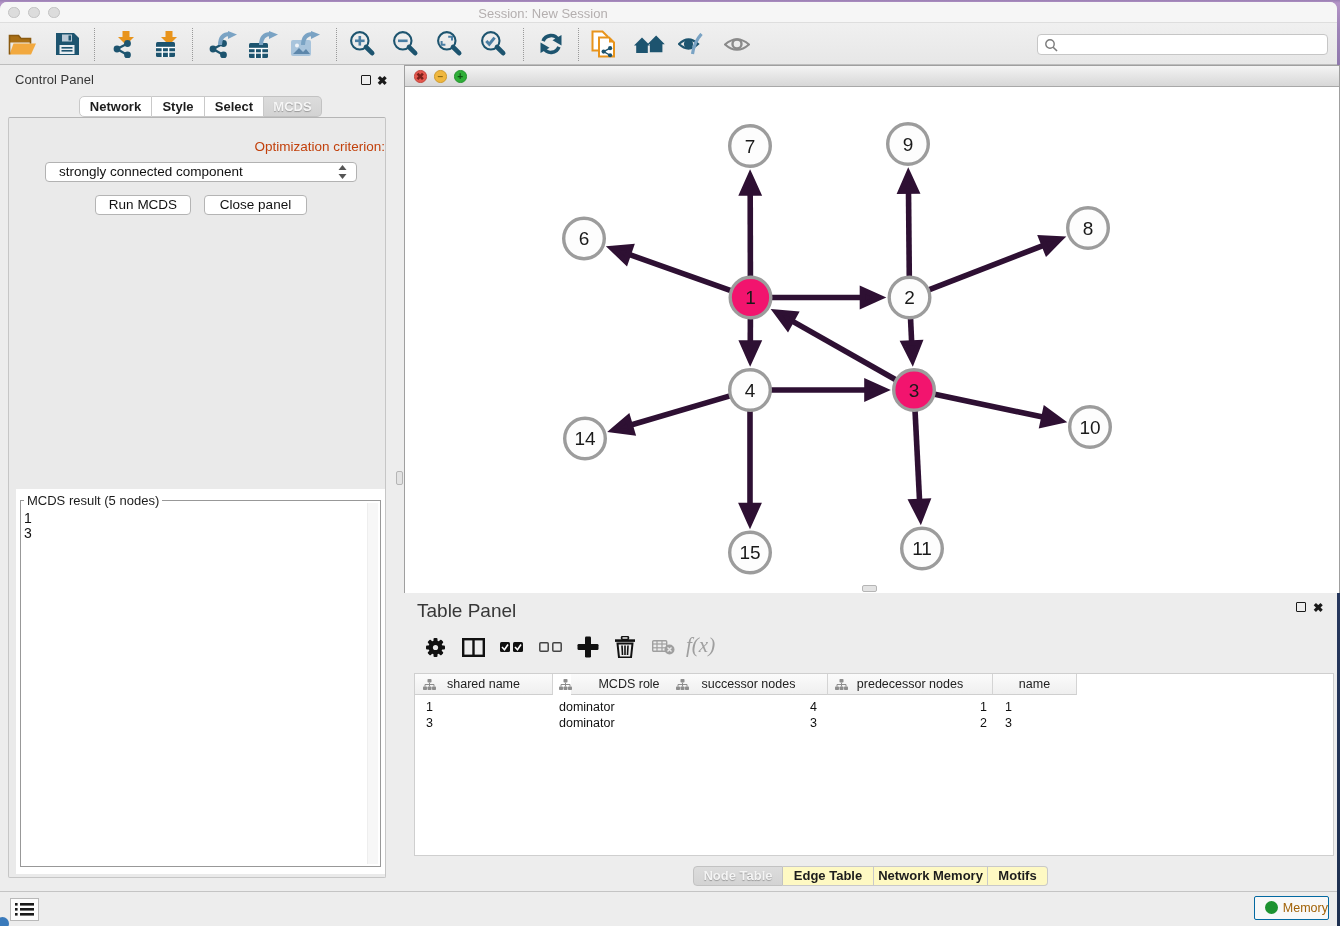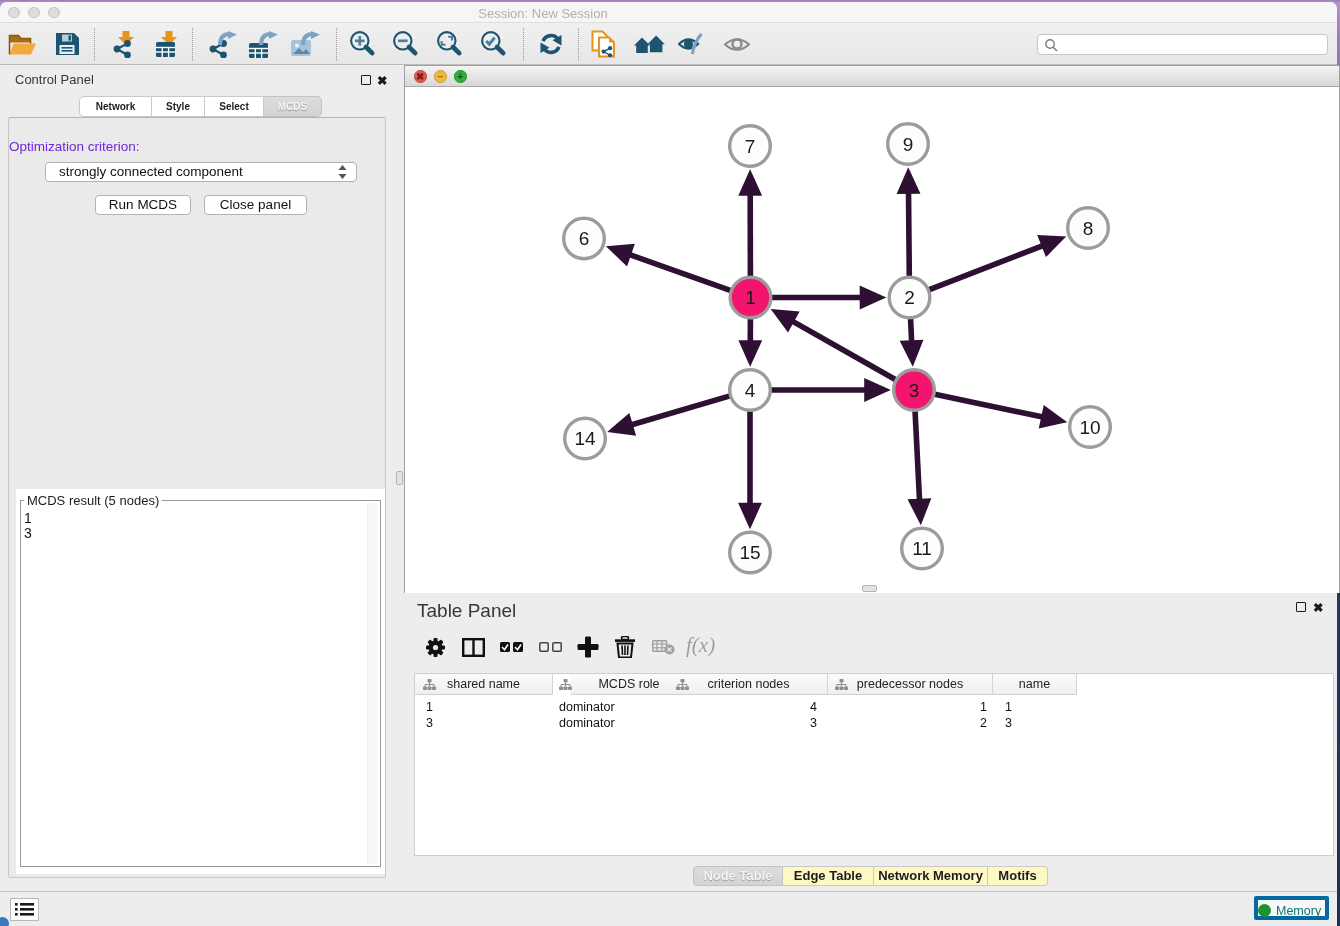--- a/index.html
+++ b/index.html
@@ -7,27 +7,27 @@
 #win{position:absolute;left:0;top:2px;width:1337px;height:924px;background:#ededed;border-radius:7px 7px 0 0}
 #titlebar{position:absolute;left:0;top:2px;width:1337px;height:21px;background:#f6f6f6;border-bottom:1px solid #dedede;border-radius:7px 7px 0 0}
 .tl{position:absolute;top:4.5px;width:11.5px;height:11.5px;border-radius:50%;background:#dcdcdc;border:1px solid #c3c3c3}
 #apptitle{position:absolute;top:6px;width:1086px;text-align:center;font-size:13px;color:#b4afaf}
 #toolbar{position:absolute;left:0;top:23px;width:1337px;height:42px;background:linear-gradient(#f0f0f0,#e7e7e7);border-bottom:1px solid #bdbdbd}
 .tsep{position:absolute;top:28px;height:33px;width:0;border-left:1px dotted #999}
 #searchbox{position:absolute;left:1037px;top:34px;width:291px;height:21px;background:#fff;border:1px solid #c6c6c6;border-radius:4px}
 #cp-title{position:absolute;left:15px;top:72px;font-size:13px;color:#373737}
 .winbtn-sq{position:absolute;width:9.5px;height:9.5px;border:1.6px solid #1a1a1a;border-radius:1px}
 .winbtn-x{position:absolute;font-size:12.5px;font-weight:bold;color:#1a1a1a;line-height:12px}
-.tabstrip{position:absolute;display:flex;height:21px;font-size:10px;font-weight:bold}
+.tabstrip{position:absolute;display:flex;height:21px;font-size:13px;font-weight:bold}
 .tabstrip .tab{background:#fff;border:1px solid #c9c9c9;border-left:none;color:#1c1c1c;text-align:center;line-height:19px}
 .tabstrip .tab.first{border-left:1px solid #c9c9c9;border-radius:5px 0 0 5px}
 .tabstrip .tab.last{border-radius:0 5px 5px 0}
 .tabstrip .tab.sel{background:linear-gradient(#dcdcdc,#d3d3d3);color:#f6f6f6;text-shadow:0 1px 1px #999;border-color:#c2c2c2}
 #cp-pane{position:absolute;left:8px;top:117px;width:378px;height:761px;background:#eaeaea;border:1px solid #c6c6c6;border-top-color:#b5b5b5;border-radius:2px}
-#opt-label{position:absolute;left:0;top:21px;width:100%;text-align:left;font-size:13.5px;color:#6d28d9}
+#opt-label{position:absolute;left:0;top:21px;width:100%;text-align:right;font-size:13.5px;color:#c2410c}
 #dropdown{position:absolute;left:36px;top:44px;width:312px;height:20px;background:#fff;border:1px solid #b2b2b2;border-radius:4px;font-size:13.5px;color:#111;line-height:18px;padding-left:13px}
 .btn{position:absolute;height:20px;background:#fff;border:1px solid #b4b4b4;border-radius:4px;font-size:13.5px;color:#111;text-align:center;line-height:18px}
 #mcds-white{position:absolute;left:7px;top:371px;width:369px;height:385px;background:#fff}
 #mcds-fs{position:absolute;left:4px;top:11px;width:361px;height:367px;border:1px solid #989898}
 #mcds-legend{position:absolute;left:3px;top:-8px;background:#fff;padding:0 3px;font-size:13px;color:#1c1c1c}
 #mcds-sb{position:absolute;right:2px;top:2px;width:11px;height:361px;background:#f7f7f7;border-left:1px solid #eee}
 #frame{position:absolute;left:404px;top:65px;width:936px;height:528px;border:1px solid #9f9f9f;border-bottom:none;background:#fff}
 #frame-tb{position:absolute;left:0;top:0;width:100%;height:21px;background:linear-gradient(#f4f4f4,#d7d7d7);border-bottom:1px solid #a8a8a8}
 .ftl{position:absolute;top:4px;width:12.5px;height:12.5px;border-radius:50%;font-size:10px;font-weight:bold;text-align:center;line-height:12px}
 #frame-title{position:absolute;top:3px;width:100%;text-align:center;font-size:13px;font-weight:bold;color:#1f1f1f}
@@ -36,21 +36,21 @@
 .thdr{position:absolute;top:0;height:21px;background:linear-gradient(#fbfbfb,#efefef);border-right:1px solid #d4d4d4;border-bottom:1px solid #cfcfcf;font-size:12.5px;color:#222;text-align:center;line-height:21px}
 .tcell{position:absolute;font-size:12.5px;color:#111;height:16px;line-height:16px}
 .orgico{position:absolute;top:4.5px;width:13px;height:12px}
 .btabs{position:absolute;top:866px;display:flex;height:20px;font-size:13px;font-weight:bold}
 .btabs .tab{background:#fef9c3;border:1px solid #c9c9c9;border-left:none;color:#1c1c1c;text-align:center;line-height:18px}
 .btabs .tab.first{border-left:1px solid #c9c9c9;border-radius:4px 0 0 4px}
 .btabs .tab.last{border-radius:0 4px 4px 0}
 .btabs .tab.sel{background:linear-gradient(#dcdcdc,#d3d3d3);color:#f4f4f4;text-shadow:0 1px 1px #999;border-color:#c2c2c2}
 #statusbar{position:absolute;left:0;top:891px;width:1337px;height:35px;background:#ededed;border-top:1px solid #c4c4c4}
 #listbtn{position:absolute;left:10px;top:898px;width:29px;height:23px;background:#fdfdfd;border:1px solid #b9b9b9}
-#membtn{position:absolute;left:1254px;top:896px;width:75px;height:24px;background:#f8f8f8;border:4px solid #0369a1;border-radius:2px;font-size:12.5px;color:#0f766e;text-align:left;line-height:22px}
+#membtn{position:absolute;left:1254px;top:896px;width:75px;height:24px;background:#f8f8f8;border:1px solid #0369a1;border-radius:2px;font-size:12.5px;color:#a16207;text-align:right;line-height:22px}
 .grip{position:absolute;background:#e3e3e3;border:1px solid #b5b5b5;border-radius:2px}
 svg text{font-family:"Liberation Sans",sans-serif}
 </style></head>
 <body>
 <div id="win"></div>
 <div id="titlebar">
   <div class="tl" style="left:8px"></div>
     <div class="tl" style="left:28px"></div>
     <div class="tl" style="left:48px"></div>
 </div>
@@ -355,21 +355,21 @@
       <line x1="5" y1="0.7" x2="5" y2="11.2"></line>
       <line x1="10" y1="0.7" x2="10" y2="11.2"></line>
     </g>
     <circle cx="17.5" cy="9.5" r="5" fill="#9f9f9f"></circle>
     <path d="M15.5 7.5 l4 4 M19.5 7.5 l-4 4" stroke="#e9e9e9" stroke-width="1.4"></path>
   </svg>
 <div class="abs" style="left:686px;top:633px;font:italic 21px 'Liberation Serif',serif;color:#9f9f9f">f(x)</div>
 <div id="tbl-white">
   <div class="thdr" style="left:0;width:138px">shared name</div>
   <div class="thdr" style="left:156px;width:117px">MCDS role</div>
-  <div class="thdr" style="left:255px;width:158px">criterion nodes</div>
+  <div class="thdr" style="left:255px;width:158px">successor nodes</div>
   <div class="thdr" style="left:413px;width:165px">predecessor nodes</div>
   <div class="thdr" style="left:578px;width:84px">name</div>
   <svg class="orgico" viewBox="0 0 13 12" style="left:8px">
       <g fill="#8d8d8d">
         <rect x="4.5" y="0" width="4" height="3.6" rx="0.8"></rect>
         <rect x="0" y="7.5" width="4" height="3.6" rx="0.8"></rect>
         <rect x="4.5" y="7.5" width="4" height="3.6" rx="0.8"></rect>
         <rect x="9" y="7.5" width="4" height="3.6" rx="0.8"></rect>
       </g>
       <g stroke="#8d8d8d" stroke-width="1">

